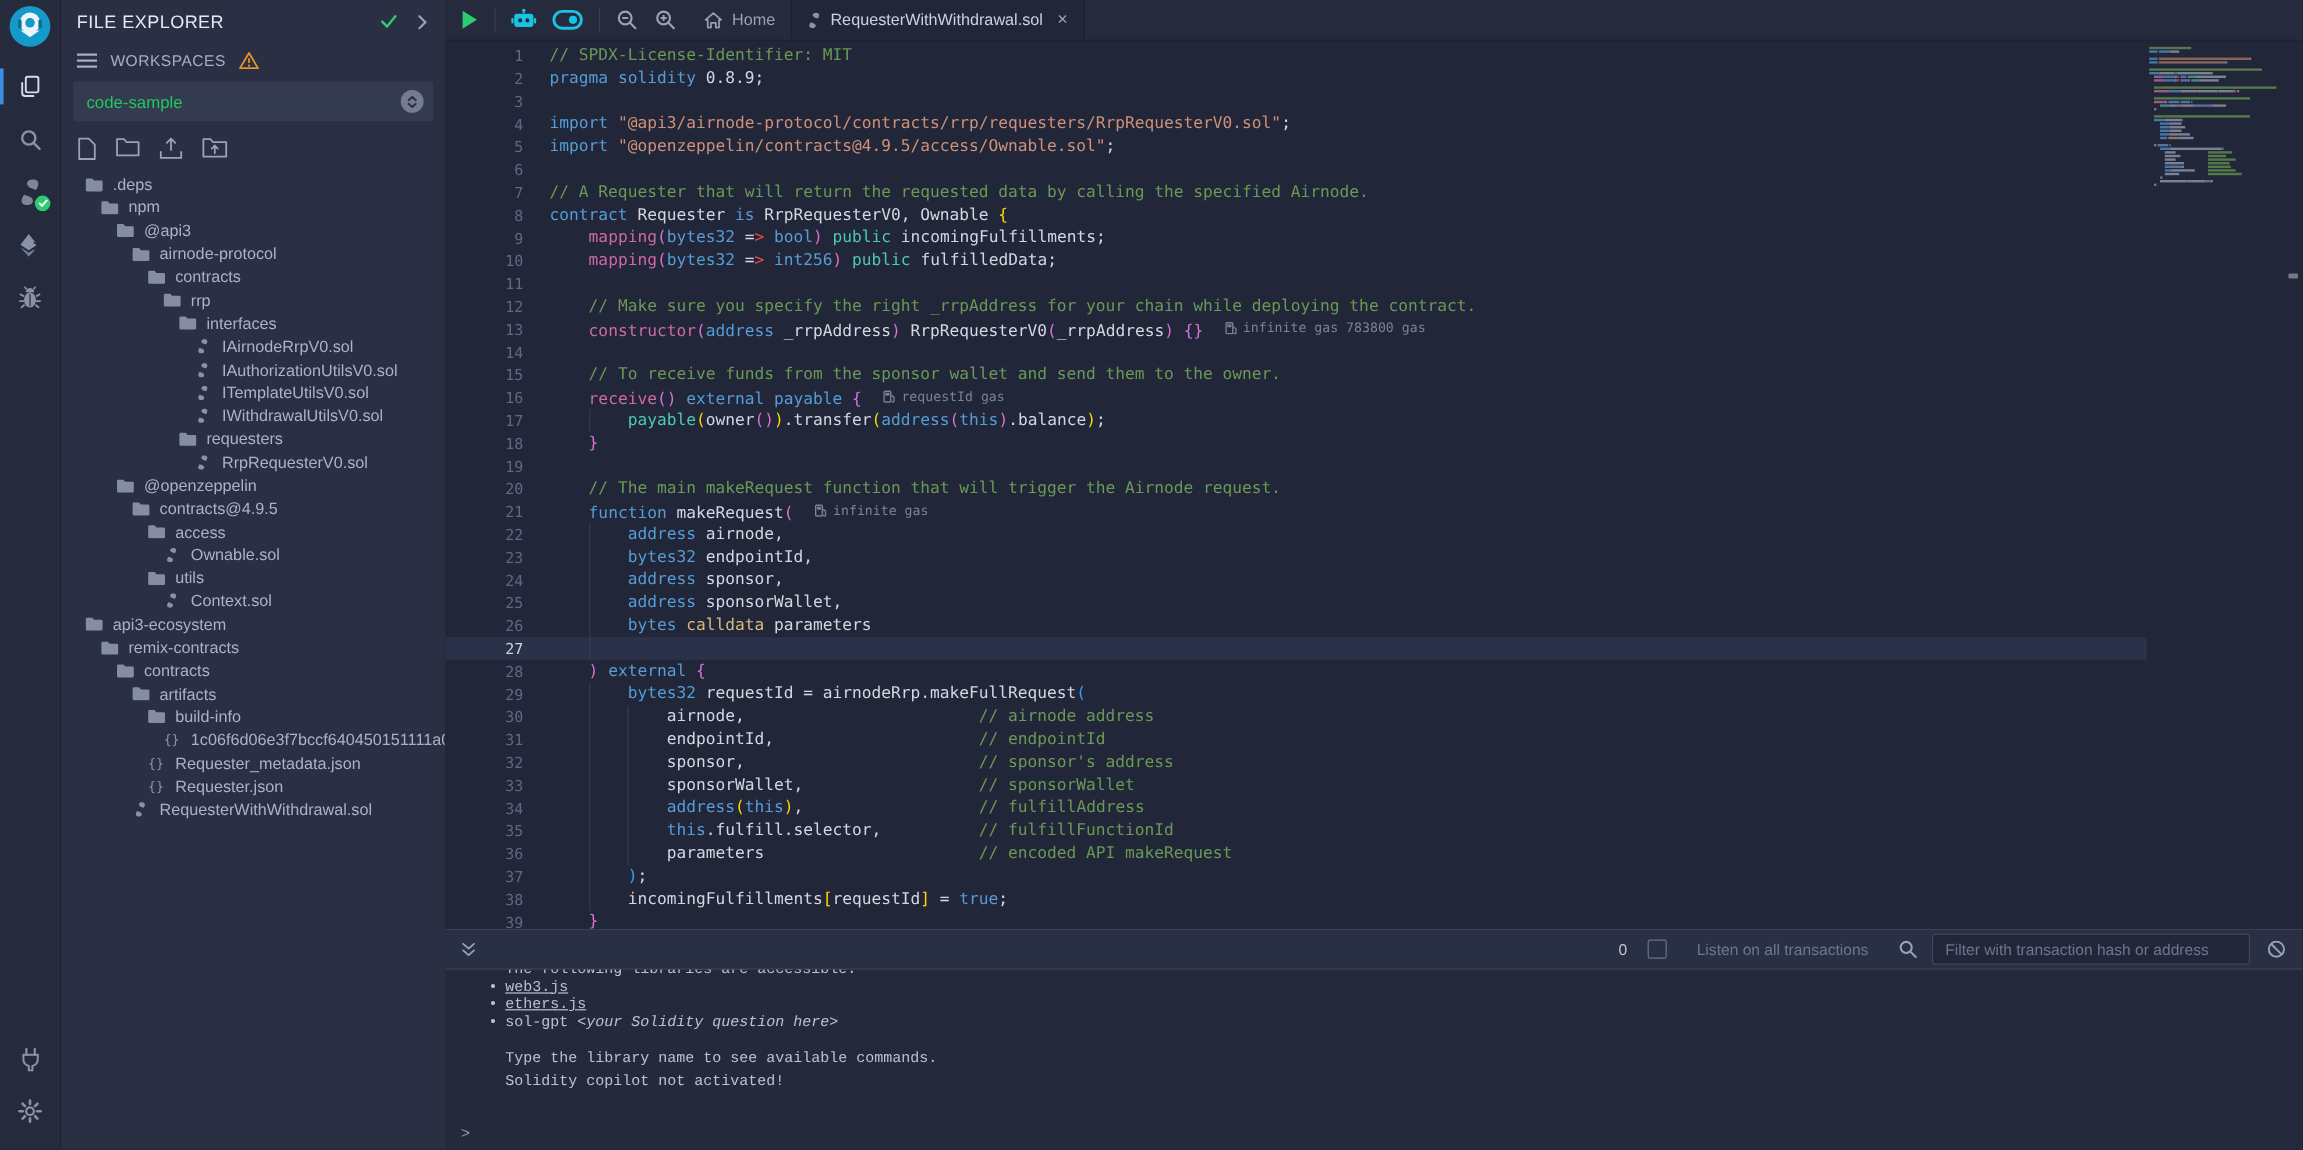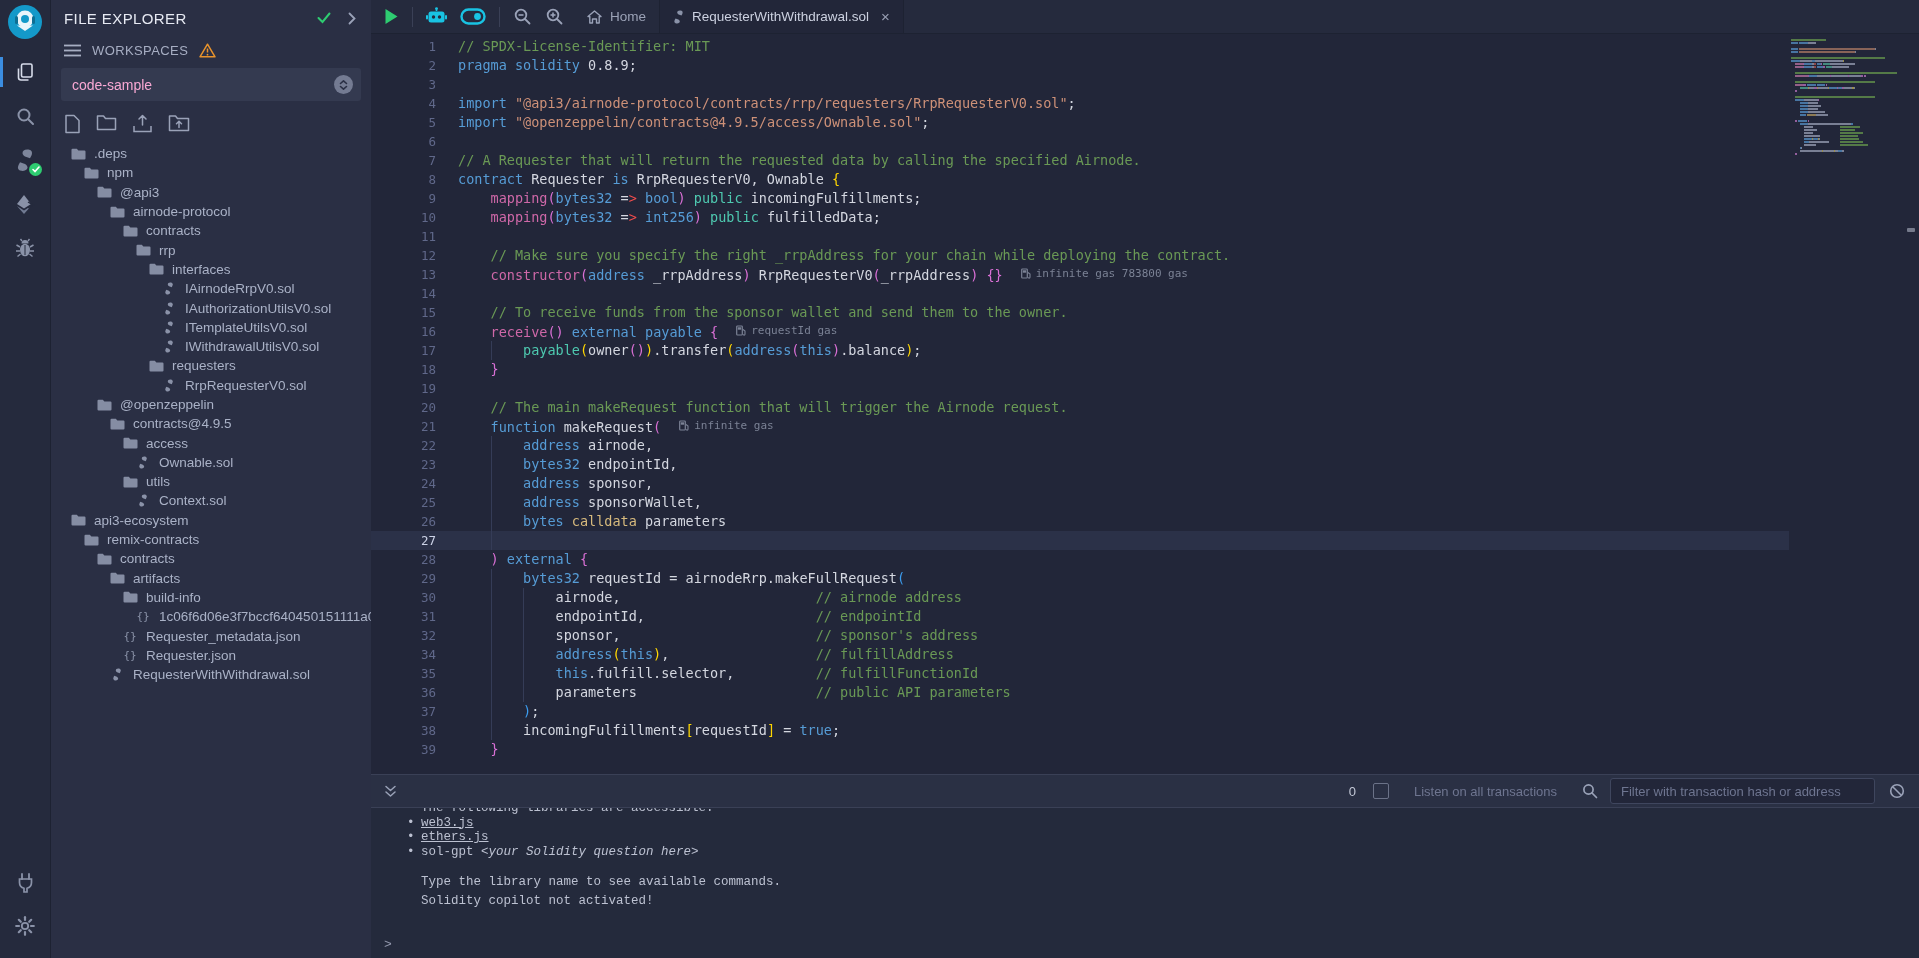--- a/index.html
+++ b/index.html
@@ -10,21 +10,21 @@
 .ab-logo{margin-top:4px;margin-bottom:14px}
 .ab-slot.active::before{content:'';position:absolute;left:0;top:3px;bottom:3px;width:3px;background:#3b8de0}
 .badge-check{position:absolute;right:8px;bottom:2px;width:13px;height:13px;border-radius:50%;background:#2ecc71;display:flex;align-items:center;justify-content:center}
 .ab-bottom{margin-top:auto}
 
 #side-panel{width:320px;flex:none;background:#2a2f44;display:flex;flex-direction:column;overflow:hidden}
 .fe-header{height:36px;display:flex;align-items:center;padding:0 14px 0 13px;flex:none}
 .fe-title{font-size:15px;color:#e7eaf3;letter-spacing:.4px}
 .fe-header-icons{margin-left:auto;display:flex;gap:17px;align-items:center}
 .ws-row{display:flex;align-items:center;gap:11px;padding:7px 13px 3px;color:#a7aec3;font-size:13px;letter-spacing:.4px;flex:none}
-.ws-select{margin:7px 10px 0;height:33px;background:#343a50;border-radius:3px;display:flex;align-items:center;padding:0 8px 0 11px;color:#f9a8d4;font-size:14px;flex:none;cursor:pointer}
+.ws-select{margin:7px 10px 0;height:33px;background:#343a50;border-radius:3px;display:flex;align-items:center;padding:0 8px 0 11px;color:#22c55e;font-size:14px;flex:none;cursor:pointer}
 .ws-circle{margin-left:auto;width:19px;height:19px;border-radius:50%;background:#747b92;display:flex;align-items:center;justify-content:center}
 .fe-actions{display:flex;gap:15px;padding:13px 13px 5px;flex:none}
 .fe-actions span{cursor:pointer}
 #tree{flex:1;overflow:hidden;padding-top:5px;font-size:13.5px;color:#aab2c7}
 .tree-row{height:19.3px;display:flex;align-items:center;white-space:nowrap;cursor:pointer}
 .tree-ic{flex:none;display:inline-flex;width:16px;justify-content:center;margin-right:8px}
 .json-ic{font-family:"DejaVu Sans Mono",monospace;font-size:11px;color:#8a92a8}
 
 #main{flex:1;min-width:0;display:flex;flex-direction:column}
 #tabbar{height:33px;flex:none;background:#252a3d;border-bottom:1px solid #1d2232;display:flex;align-items:stretch}
@@ -541,23 +541,24 @@
           <div class="code-line"><span class="ln">23</span><span class="guide" style="left: 119.52px;"></span><span class="tk-pl">        </span><span class="tk-kw">bytes32</span><span class="tk-pl"> endpointId,</span></div>
           <div class="code-line"><span class="ln">24</span><span class="guide" style="left: 119.52px;"></span><span class="tk-pl">        </span><span class="tk-kw">address</span><span class="tk-pl"> sponsor,</span></div>
           <div class="code-line"><span class="ln">25</span><span class="guide" style="left: 119.52px;"></span><span class="tk-pl">        </span><span class="tk-kw">address</span><span class="tk-pl"> sponsorWallet,</span></div>
           <div class="code-line"><span class="ln">26</span><span class="guide" style="left: 119.52px;"></span><span class="tk-pl">        </span><span class="tk-kw">bytes</span><span class="tk-pl"> </span><span class="tk-org">calldata</span><span class="tk-pl"> parameters</span></div>
           <div class="code-line current"><span class="ln">27</span><span class="guide" style="left: 119.52px;"></span></div>
           <div class="code-line"><span class="ln">28</span><span class="tk-pl">    </span><span class="tk-b2">)</span><span class="tk-pl"> </span><span class="tk-kw">external</span><span class="tk-pl"> </span><span class="tk-b2">{</span></div>
           <div class="code-line"><span class="ln">29</span><span class="guide" style="left: 119.52px;"></span><span class="tk-pl">        </span><span class="tk-kw">bytes32</span><span class="tk-pl"> requestId = airnodeRrp.makeFullRequest</span><span class="tk-b3">(</span></div>
           <div class="code-line"><span class="ln">30</span><span class="guide" style="left: 119.52px;"></span><span class="guide" style="left: 152.04px;"></span><span class="tk-pl">            airnode,</span><span class="tk-pl">                        </span><span class="tk-com">// airnode address</span></div>
           <div class="code-line"><span class="ln">31</span><span class="guide" style="left: 119.52px;"></span><span class="guide" style="left: 152.04px;"></span><span class="tk-pl">            endpointId,</span><span class="tk-pl">                     </span><span class="tk-com">// endpointId</span></div>
           <div class="code-line"><span class="ln">32</span><span class="guide" style="left: 119.52px;"></span><span class="guide" style="left: 152.04px;"></span><span class="tk-pl">            sponsor,</span><span class="tk-pl">                        </span><span class="tk-com">// sponsor's address</span></div>
+          <div class="code-line"><span class="ln">33</span><span class="guide" style="left: 119.52px;"></span><span class="guide" style="left: 152.04px;"></span><span class="tk-pl">            sponsorWallet,</span><span class="tk-pl">                  </span><span class="tk-com">// sponsorWallet</span></div>
           <div class="code-line"><span class="ln">34</span><span class="guide" style="left: 119.52px;"></span><span class="guide" style="left: 152.04px;"></span><span class="tk-pl">            </span><span class="tk-kw">address</span><span class="tk-b1">(</span><span class="tk-kw">this</span><span class="tk-b1">)</span><span class="tk-pl">,</span><span class="tk-pl">                  </span><span class="tk-com">// fulfillAddress</span></div>
           <div class="code-line"><span class="ln">35</span><span class="guide" style="left: 119.52px;"></span><span class="guide" style="left: 152.04px;"></span><span class="tk-pl">            </span><span class="tk-kw">this</span><span class="tk-pl">.fulfill.selector,</span><span class="tk-pl">          </span><span class="tk-com">// fulfillFunctionId</span></div>
-          <div class="code-line"><span class="ln">36</span><span class="guide" style="left: 119.52px;"></span><span class="guide" style="left: 152.04px;"></span><span class="tk-pl">            parameters</span><span class="tk-pl">                      </span><span class="tk-com">// public API parameters</span></div>
+          <div class="code-line"><span class="ln">36</span><span class="guide" style="left: 119.52px;"></span><span class="guide" style="left: 152.04px;"></span><span class="tk-pl">            parameters</span><span class="tk-pl">                      </span><span class="tk-com">// encoded API makeRequest</span></div>
           <div class="code-line"><span class="ln">37</span><span class="guide" style="left: 119.52px;"></span><span class="tk-pl">        </span><span class="tk-b3">)</span><span class="tk-pl">;</span></div>
           <div class="code-line"><span class="ln">38</span><span class="guide" style="left: 119.52px;"></span><span class="tk-pl">        incomingFulfillments</span><span class="tk-b1">[</span><span class="tk-pl">requestId</span><span class="tk-b1">]</span><span class="tk-pl"> = </span><span class="tk-kw">true</span><span class="tk-pl">;</span></div>
           <div class="code-line"><span class="ln">39</span><span class="tk-pl">    </span><span class="tk-b2">}</span></div>
         </div>
       <div id="minimap">
           <div class="mm-line">
             <span style="width: 34.72px; background: rgb(93, 138, 74); opacity: 0.85;"></span>
           </div>
           <div class="mm-line">
             <span style="width: 6.72px; background: rgb(79, 132, 181); opacity: 0.85;"></span>

